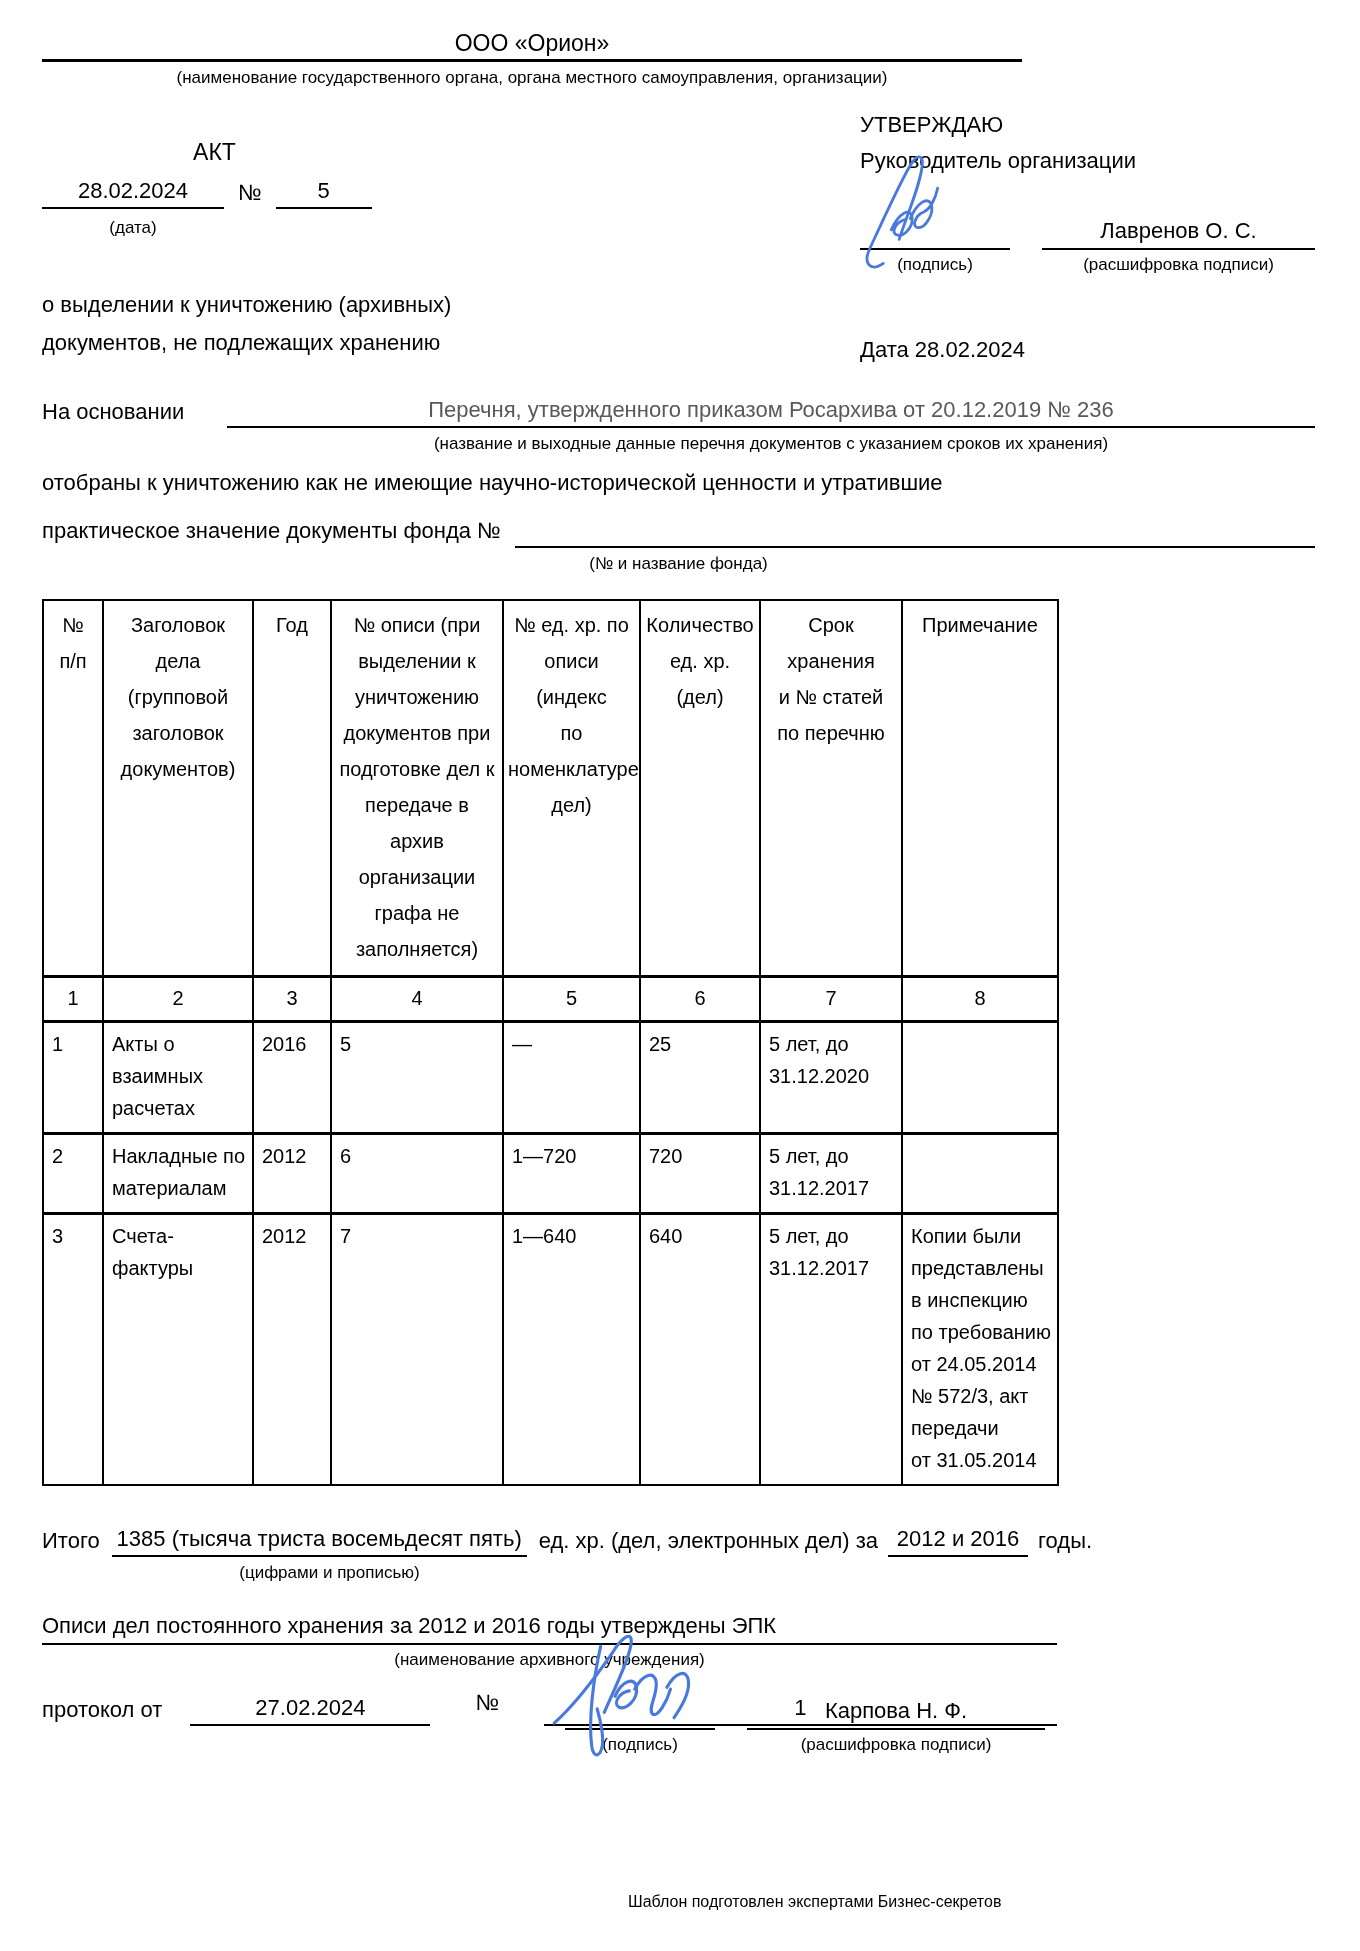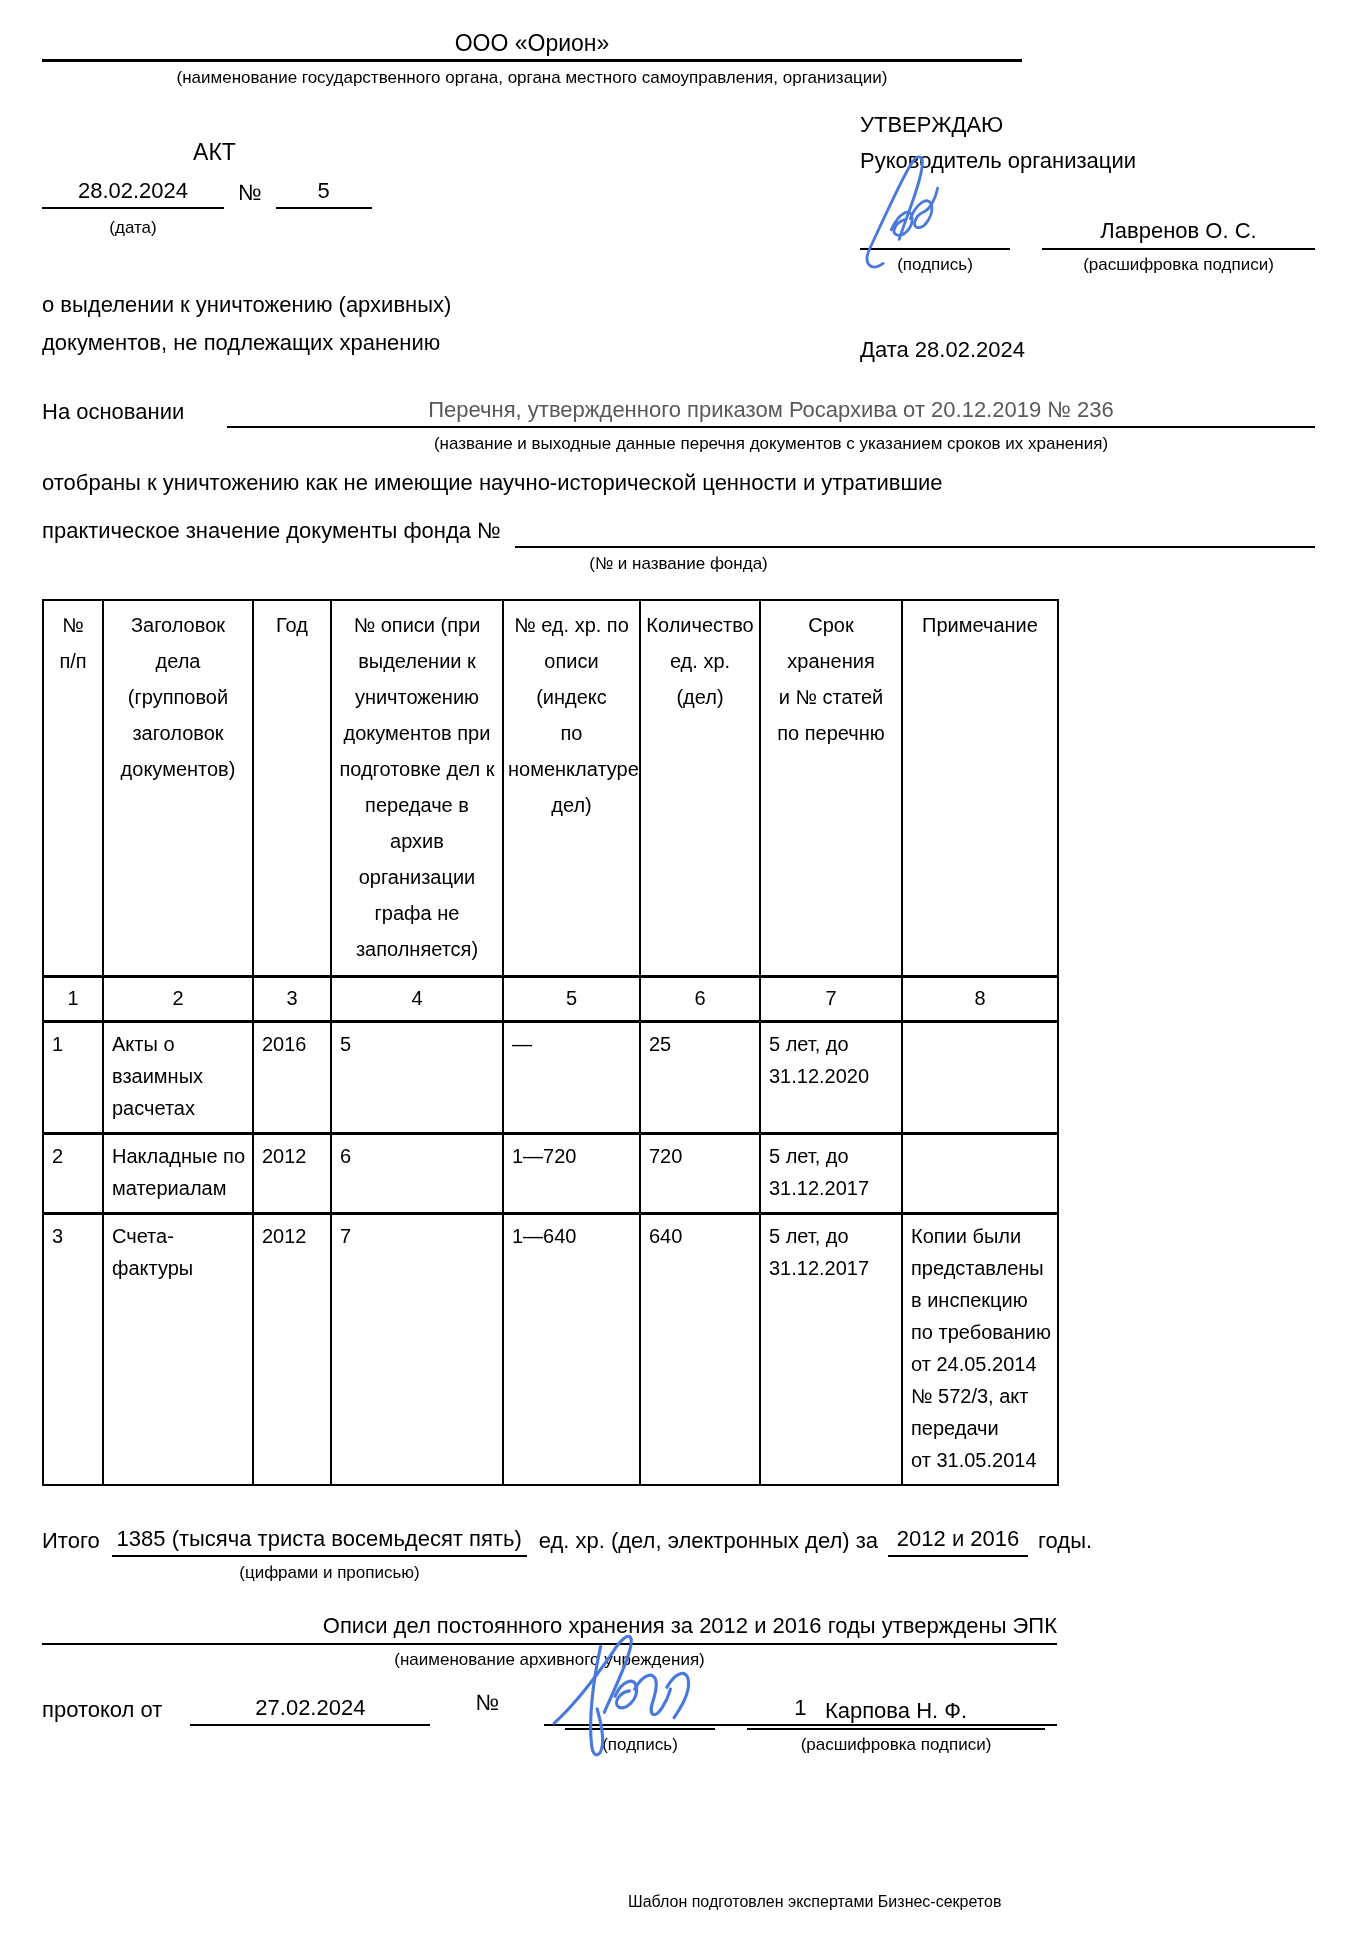--- a/index.html
+++ b/index.html
@@ -70,21 +70,21 @@
   .totals-label { padding-bottom:3px; }
   .totals-count { width:415px; margin-left:12px; border-bottom:2px solid #000; text-align:center; padding-bottom:3px; }
   .totals-mid { margin:0 10px 3px 12px; }
   .totals-years { width:140px; border-bottom:2px solid #000; text-align:center; padding-bottom:3px; }
   .totals-tail { margin:0 0 3px 10px; }
   .totals-caption-row { display:flex; margin-top:5px; }
   .totals-caption-row .spacer { width:80px; }
   .totals-caption-row .cap { width:415px; text-align:center; }
 
   
-  .epk-line { margin-top:30px; border-bottom:2px solid #000; text-align:right; font-size:22px; padding-bottom:4px; width:1015px; }
+  .epk-line { margin-top:30px; border-bottom:2px solid #000; text-align:left; font-size:22px; padding-bottom:4px; width:1015px; }
   .epk-caption { width:1015px; text-align:center; margin-top:4px; }
   .protocol-row { display:flex; align-items:flex-end; margin-top:20px; font-size:22px; width:1015px; }
   .protocol-label { padding-bottom:3px; }
   .protocol-date { width:240px; margin-left:28px; border-bottom:2px solid #000; text-align:center; padding-bottom:3px; }
   .protocol-no { margin:0 0 10px 45px; }
   .protocol-num { flex:1; margin-left:45px; border-bottom:2px solid #000; text-align:center; padding-bottom:3px; }
 
   
   .footer-left { margin-top:22px; width:575px; font-size:22px; line-height:1.62; }
   .footer-note { white-space:pre-line; }

